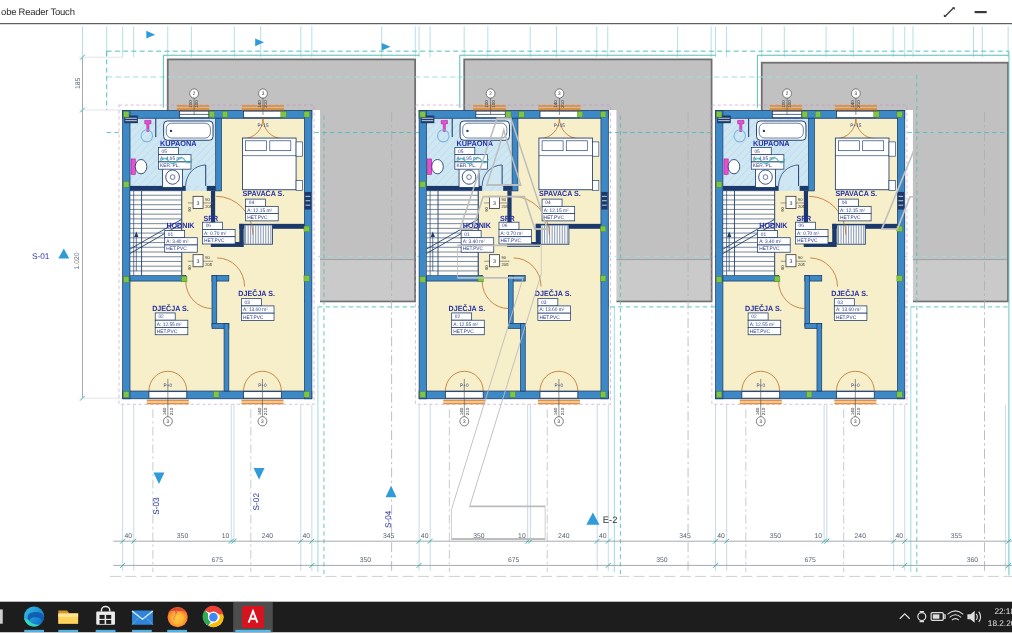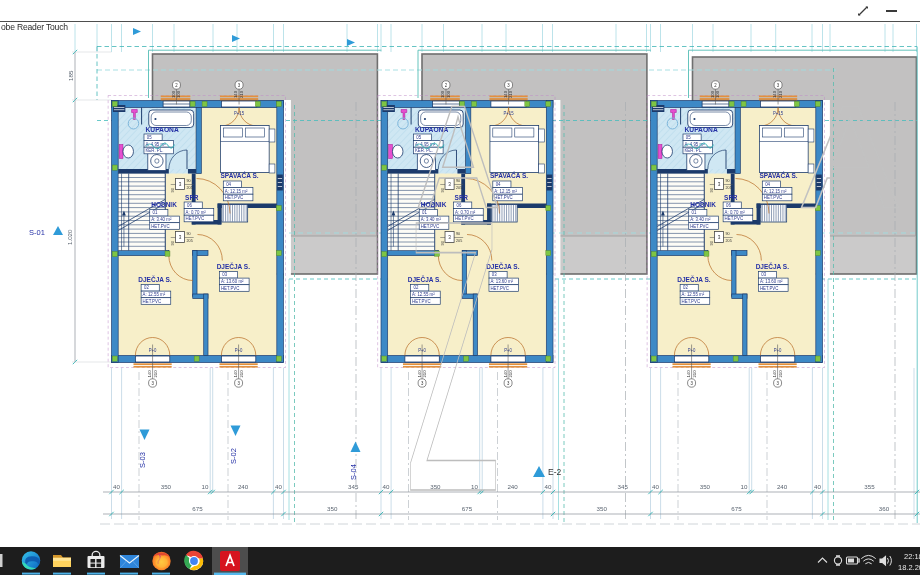--- a/index.html
+++ b/index.html
@@ -1,21 +1,21 @@
 <!DOCTYPE html>
 <html><head><meta charset="utf-8"><title>obe Reader Touch</title>
 <style>
 html,body{margin:0;padding:0;}
 body{width:920px;height:575px;overflow:hidden;background:#fff;font-family:"Liberation Sans", sans-serif;position:relative;}
 svg text{font-family:"Liberation Sans", sans-serif;}
 </style></head><body>
 
 <div style="position:absolute;left:0;top:0;width:920px;height:21px;background:#ffffff;">
 
-<div style="position:absolute;left:1px;top:6px;font-size:8.6px;letter-spacing:-0.2px;color:#2b2b2b;margin-top:16px;">obe Reader Touch</div>
+<div style="position:absolute;left:1px;top:6px;font-size:8.6px;letter-spacing:-0.2px;color:#2b2b2b;">obe Reader Touch</div>
 
 <svg style="position:absolute;left:855px;top:4px" width="16" height="14" viewBox="0 0 16 14">
       <line x1="4" y1="11" x2="12" y2="3" stroke="#3a3a3a" stroke-width="1.2"></line>
       <path d="M 10.5 2.5 L 13 2.5 L 13 5 Z" fill="#3a3a3a"></path>
       <path d="M 5.5 11.5 L 3 11.5 L 3 9 Z" fill="#3a3a3a"></path>
     </svg>
 
 <div style="position:absolute;left:886px;top:10px;width:11px;height:2px;background:#3a3a3a;"></div>
 </div>
 

